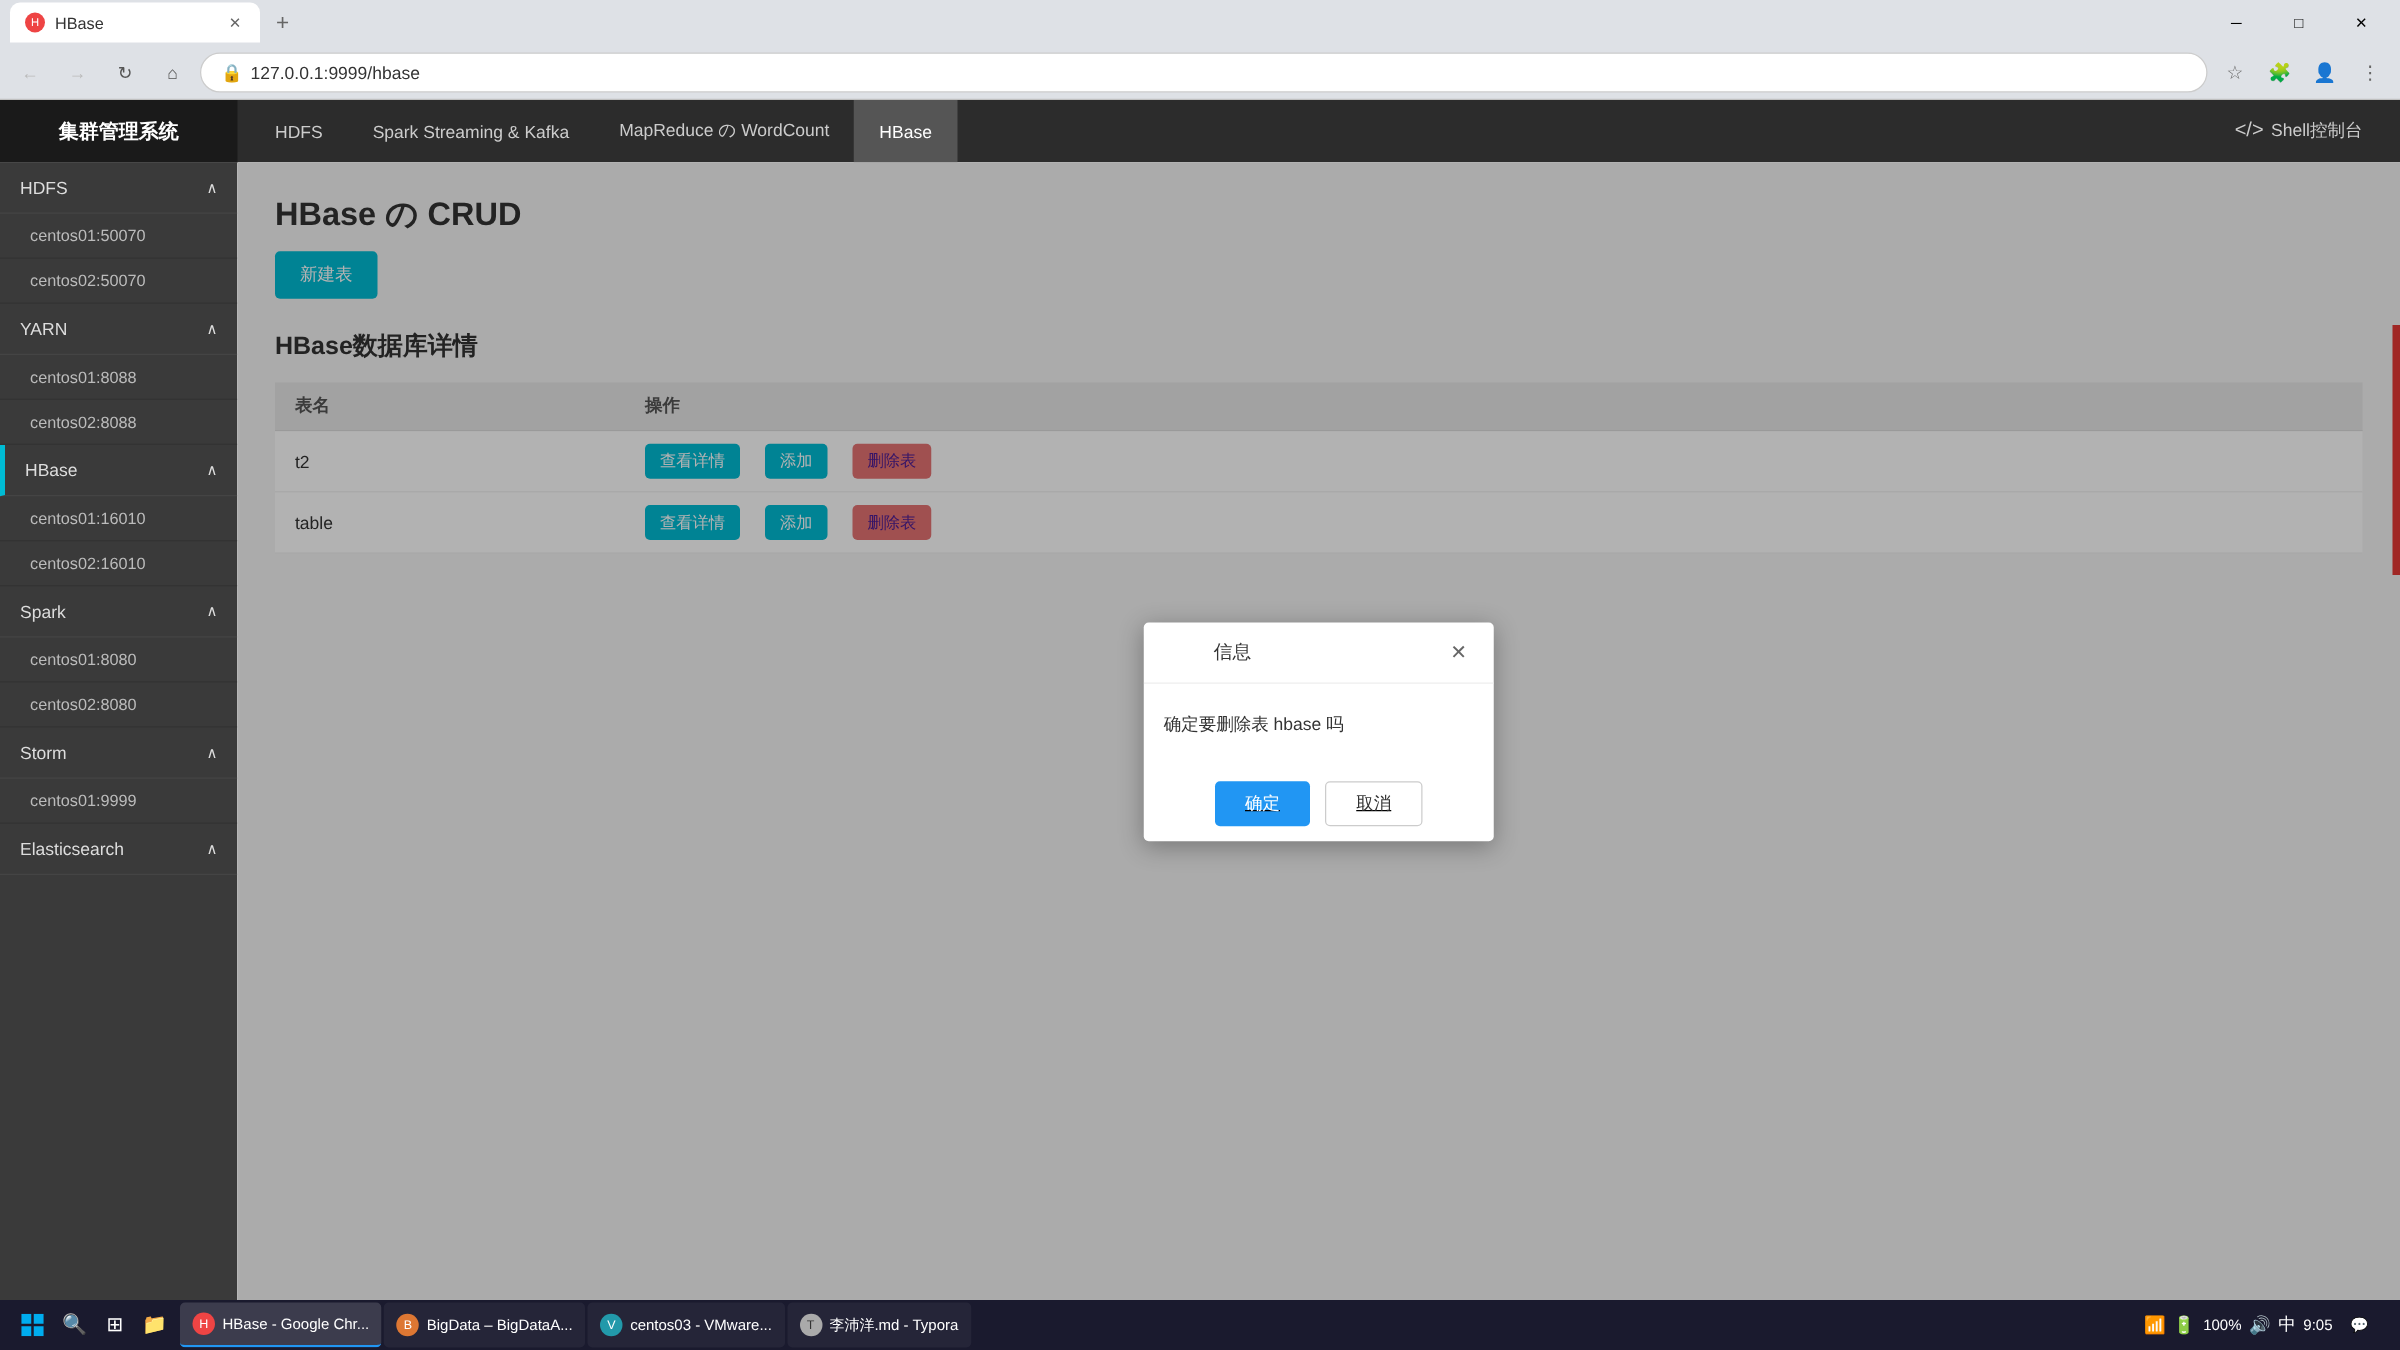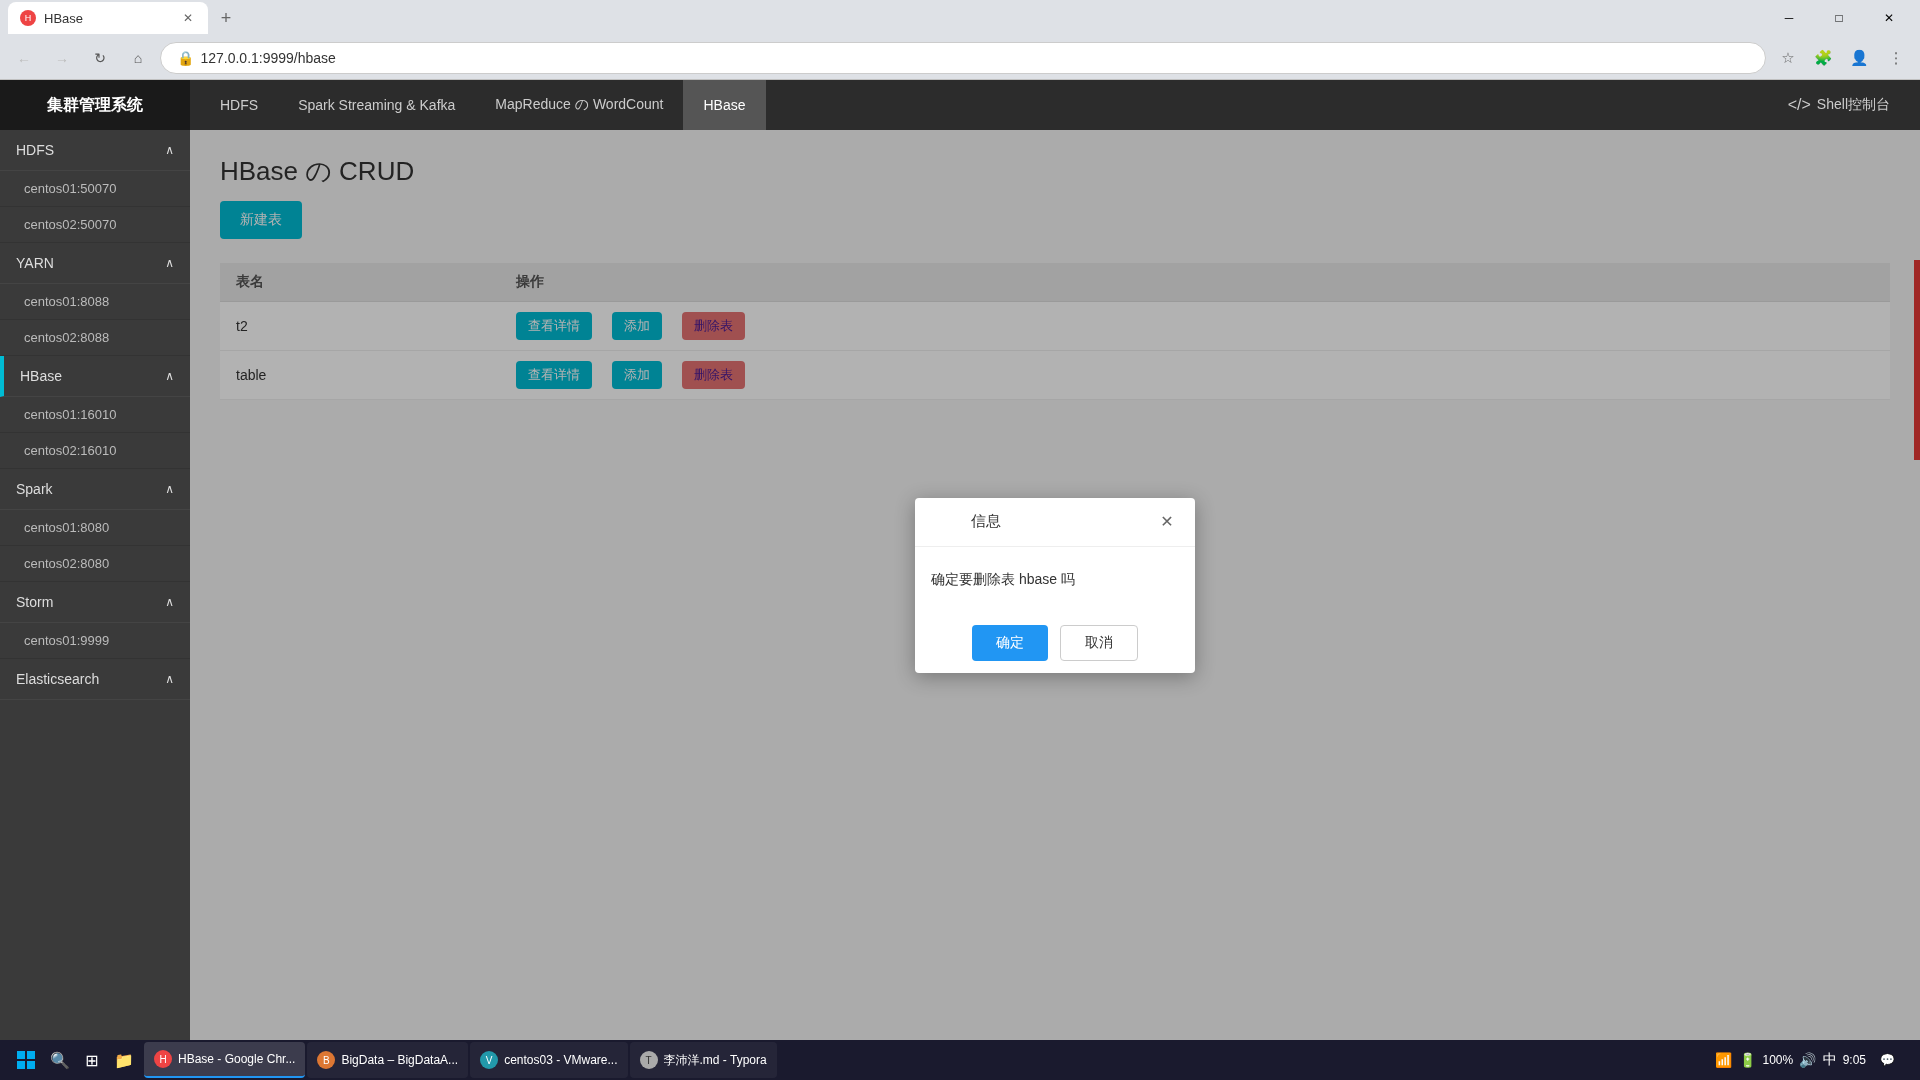--- a/index.html
+++ b/index.html
@@ -35,41 +35,41 @@
 
     
     .sidebar { width: 190px; background: #3a3a3a; height: 100%; overflow-y: auto; flex-shrink: 0; }
     .sidebar-section { }
     .sidebar-section-header { display: flex; align-items: center; justify-content: space-between; padding: 12px 16px; color: #ddd; font-size: 14px; cursor: pointer; border-bottom: 1px solid #444; }
     .sidebar-item { padding: 10px 16px 10px 24px; color: #bbb; font-size: 13px; cursor: pointer; border-bottom: 1px solid #333; }
     .chevron { font-size: 12px; }
 
     
     .main-content { flex: 1; background: #f5f5f5; padding: 24px 30px; overflow-y: auto; position: relative; }
-    .page-title { font-size: 26px; font-weight: normal; color: #333; margin-bottom: 12px; }
+    .page-title { font-size: 26px; font-weight: bold; color: #333; margin-bottom: 12px; }
     .notice { font-size: 13px; color: #666; margin-bottom: 20px; }
     .new-table-btn { background: #00bcd4; color: white; border: none; padding: 10px 20px; border-radius: 4px; font-size: 14px; cursor: pointer; margin-bottom: 24px; text-align: right; }
     .section-title { font-size: 20px; font-weight: bold; color: #333; margin-bottom: 16px; }
     .table-header { display: flex; align-items: center; padding: 10px 16px; background: #e8e8e8; font-size: 14px; color: #555; font-weight: bold; border-bottom: 1px solid #ddd; }
     .table-row { display: flex; align-items: center; padding: 10px 16px; background: white; font-size: 14px; color: #333; border-bottom: 1px solid #eee; }
     .col-name { width: 280px; }
     .col-ops { flex: 1; display: flex; gap: 20px; }
     .btn-detail { background: #00bcd4; color: white; border: none; padding: 5px 12px; border-radius: 4px; font-size: 13px; cursor: pointer; }
     .btn-add { background: #00bcd4; color: white; border: none; padding: 5px 12px; border-radius: 4px; font-size: 13px; cursor: pointer; }
     .btn-delete { background: #e57373; color: #4c1d95; border: none; padding: 5px 12px; border-radius: 4px; font-size: 13px; cursor: pointer; }
     .red-side { position: absolute; right: 0; top: 0; width: 6px; height: 200px; background: #e53935; top: 130px; }
 
     
     .modal-overlay { position: absolute; top: 0; left: 0; width: 100%; height: 100%; background: rgba(0,0,0,0.3); z-index: 100; display: flex; align-items: center; justify-content: center; }
     .modal { background: white; border-radius: 4px; width: 280px; box-shadow: 0 4px 20px rgba(0,0,0,0.3); overflow: hidden; }
     .modal-header { display: flex; align-items: center; justify-content: space-between; padding: 12px 16px; border-bottom: 1px solid #eee; }
     .modal-title { font-size: 15px; color: #333; margin-left: 40px; }
     .modal-close { cursor: pointer; font-size: 16px; color: #666; width: 24px; height: 24px; display: flex; align-items: center; justify-content: center; border-radius: 50%; }
     .modal-body { padding: 24px 16px; font-size: 14px; color: #333; }
-    .modal-footer { display: flex; justify-content: center; gap: 12px; padding: 12px 16px; }
+    .modal-footer { display: flex; justify-content: center; gap: 12px; padding: 12px 16px; text-decoration: underline; }
     .btn-confirm { background: #2196f3; color: white; border: none; padding: 8px 24px; border-radius: 4px; font-size: 14px; cursor: pointer; }
     .btn-cancel { background: white; color: #333; border: 1px solid #ccc; padding: 8px 24px; border-radius: 4px; font-size: 14px; cursor: pointer; }
 
     
     .taskbar { width: 100%; height: 40px; background: #1a1a2e; display: flex; align-items: center; padding: 0 8px; position: absolute; bottom: 0; }
     .taskbar-start { width: 36px; height: 36px; display: flex; align-items: center; justify-content: center; cursor: pointer; }
     .taskbar-icon { width: 32px; height: 32px; display: flex; align-items: center; justify-content: center; cursor: pointer; border-radius: 4px; font-size: 16px; color: white; }
     .taskbar-items { display: flex; gap: 2px; margin-left: 4px; }
     .taskbar-app { height: 36px; padding: 0 10px; display: flex; align-items: center; gap: 6px; border-radius: 4px; cursor: pointer; font-size: 12px; color: white; background: rgba(255,255,255,0.15); min-width: 140px; border-bottom: 2px solid #2196f3; }
     .taskbar-app-inactive { background: rgba(255,255,255,0.05); border-bottom: none; }
@@ -192,20 +192,21 @@
   </div>
 
   <div class="main-content">
     
     <div class="red-side"></div>
 
     <h1 class="page-title">HBase の CRUD</h1>
 
     <button class="new-table-btn">新建表</button>
 
+    <h2 class="section-title">HBase数据库详情</h2>
 
     <div class="table-header">
       <div class="col-name">表名</div>
       <div>操作</div>
     </div>
 
     
     <div class="table-row">
       <div class="col-name">t2</div>
       <div class="col-ops">

